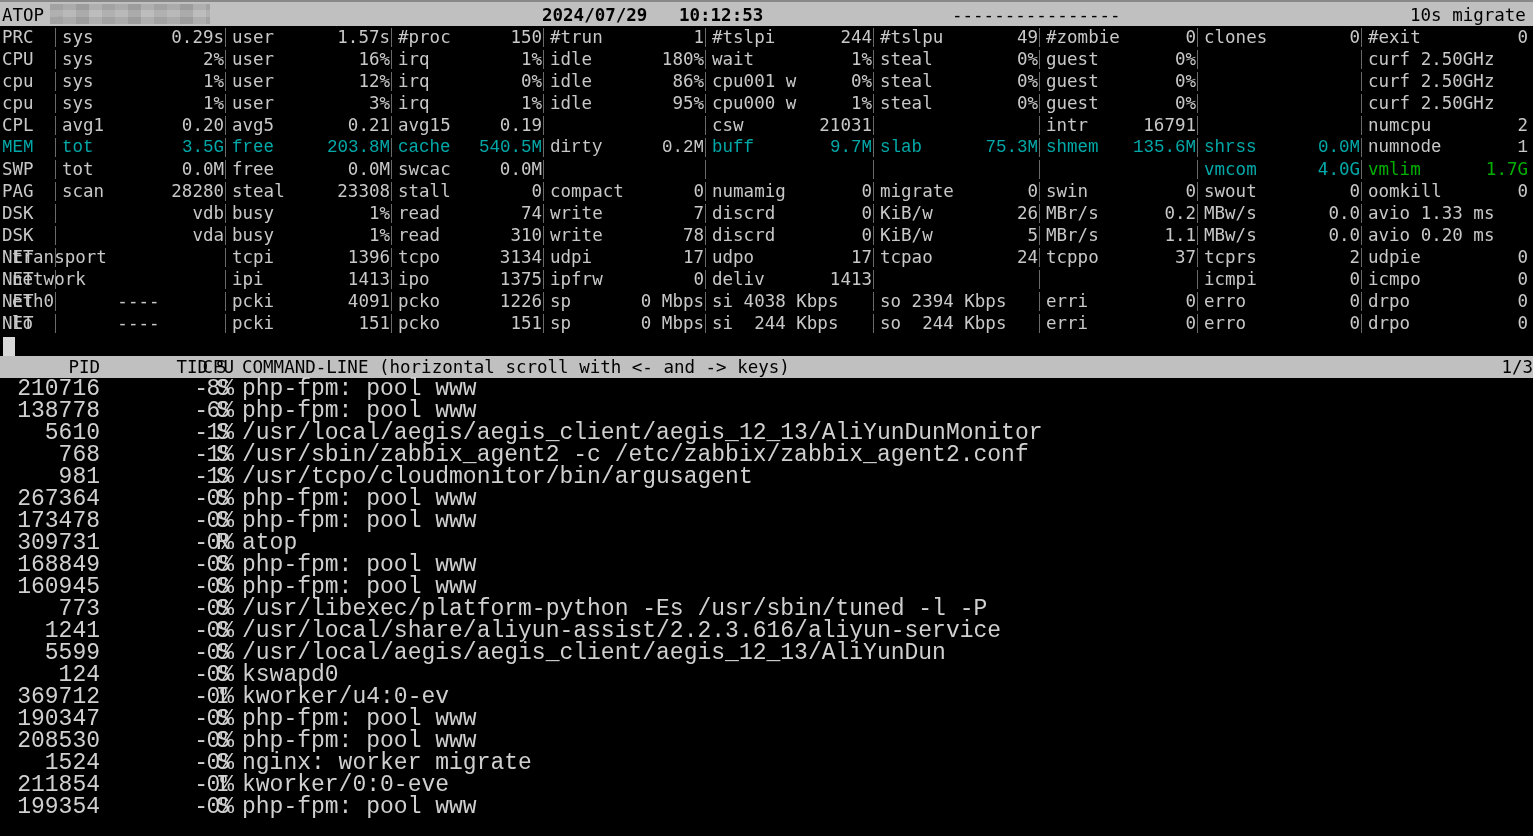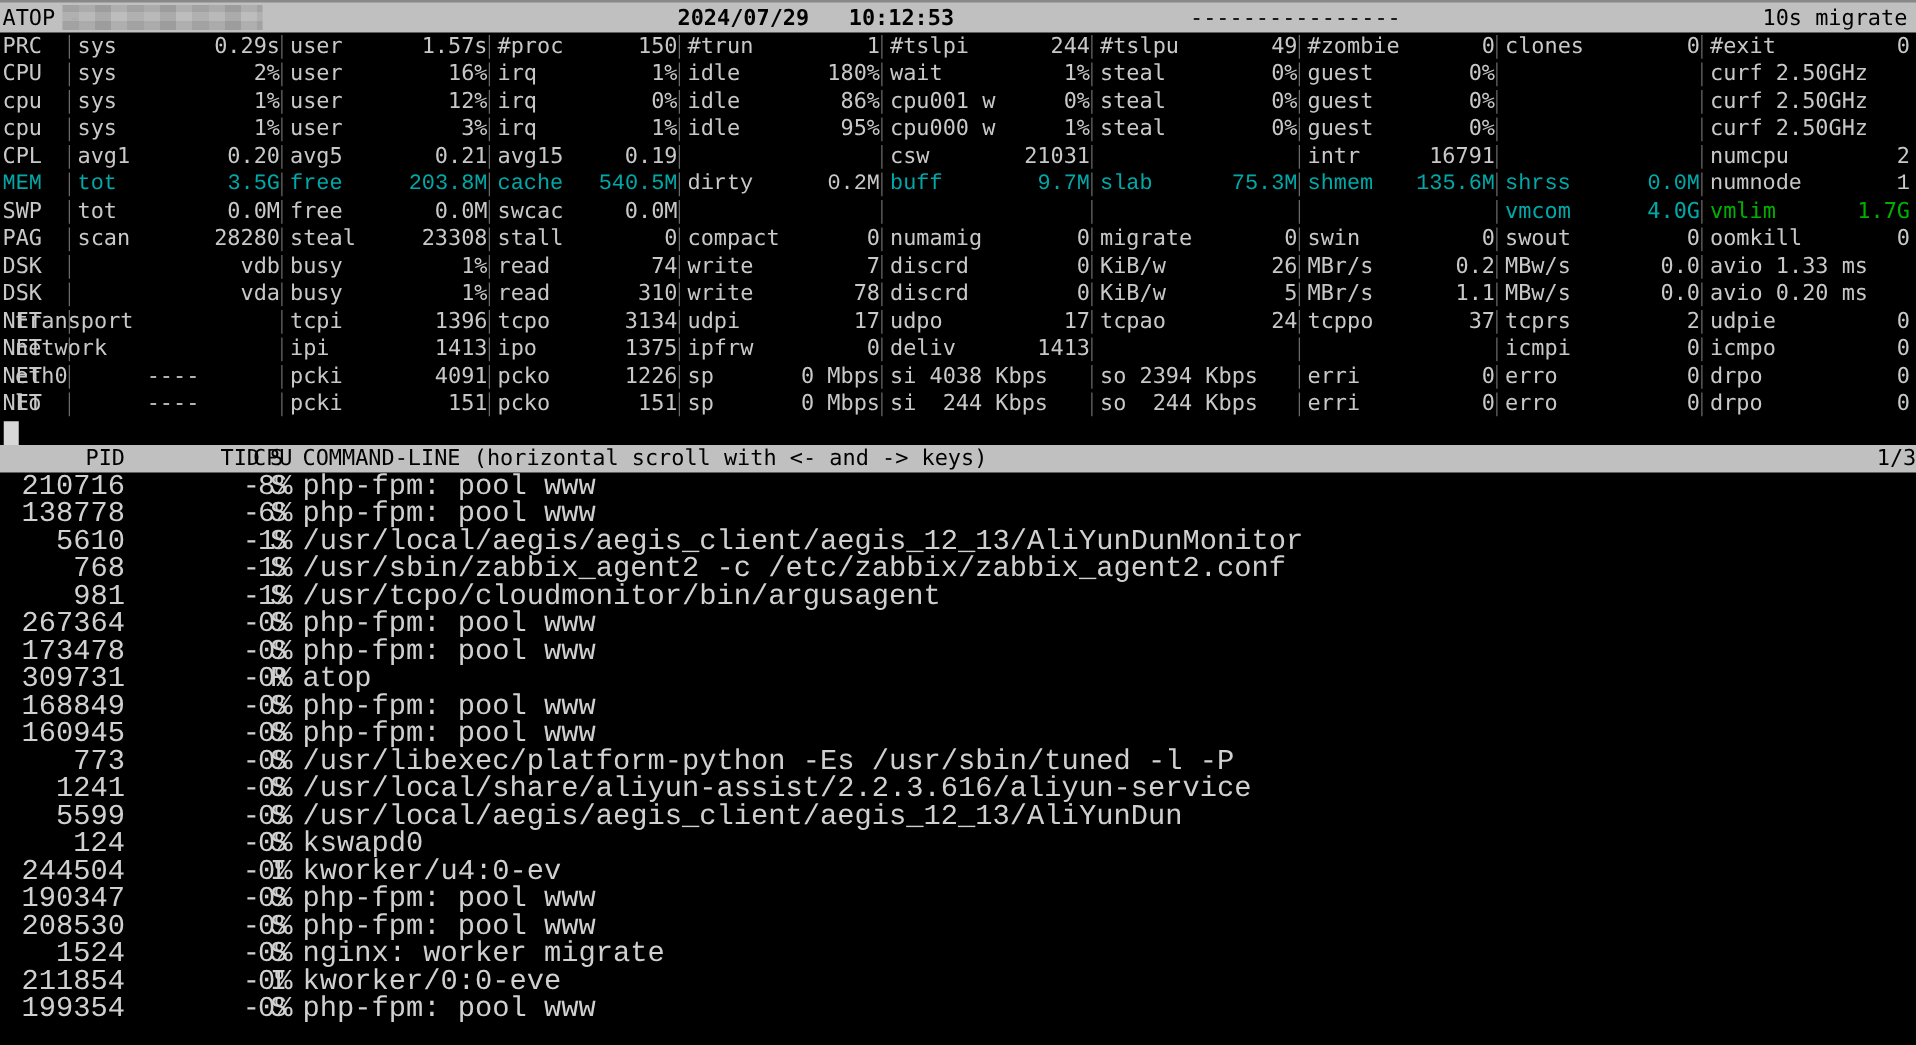--- a/index.html
+++ b/index.html
@@ -224,21 +224,21 @@
       <div class="prow"><span class="c-pid">981</span><span class="c-tid">-</span><span class="c-st">S</span><span class="c-cpu">1%</span><span class="c-cmd">/usr/tcpo/cloudmonitor/bin/argusagent</span></div>
       <div class="prow"><span class="c-pid">267364</span><span class="c-tid">-</span><span class="c-st">S</span><span class="c-cpu">0%</span><span class="c-cmd">php-fpm: pool www</span></div>
       <div class="prow"><span class="c-pid">173478</span><span class="c-tid">-</span><span class="c-st">S</span><span class="c-cpu">0%</span><span class="c-cmd">php-fpm: pool www</span></div>
       <div class="prow"><span class="c-pid">309731</span><span class="c-tid">-</span><span class="c-st">R</span><span class="c-cpu">0%</span><span class="c-cmd">atop</span></div>
       <div class="prow"><span class="c-pid">168849</span><span class="c-tid">-</span><span class="c-st">S</span><span class="c-cpu">0%</span><span class="c-cmd">php-fpm: pool www</span></div>
       <div class="prow"><span class="c-pid">160945</span><span class="c-tid">-</span><span class="c-st">S</span><span class="c-cpu">0%</span><span class="c-cmd">php-fpm: pool www</span></div>
       <div class="prow"><span class="c-pid">773</span><span class="c-tid">-</span><span class="c-st">S</span><span class="c-cpu">0%</span><span class="c-cmd">/usr/libexec/platform-python -Es /usr/sbin/tuned -l -P</span></div>
       <div class="prow"><span class="c-pid">1241</span><span class="c-tid">-</span><span class="c-st">S</span><span class="c-cpu">0%</span><span class="c-cmd">/usr/local/share/aliyun-assist/2.2.3.616/aliyun-service</span></div>
       <div class="prow"><span class="c-pid">5599</span><span class="c-tid">-</span><span class="c-st">S</span><span class="c-cpu">0%</span><span class="c-cmd">/usr/local/aegis/aegis_client/aegis_12_13/AliYunDun</span></div>
       <div class="prow"><span class="c-pid">124</span><span class="c-tid">-</span><span class="c-st">S</span><span class="c-cpu">0%</span><span class="c-cmd">kswapd0</span></div>
-      <div class="prow"><span class="c-pid">244504</span><span class="c-tid">-</span><span class="c-st">I</span><span class="c-cpu">0%</span><span class="c-cmd">kworker/u4:0-ev</span></div>
+      <div class="prow"><span class="c-pid">369712</span><span class="c-tid">-</span><span class="c-st">I</span><span class="c-cpu">0%</span><span class="c-cmd">kworker/u4:0-ev</span></div>
       <div class="prow"><span class="c-pid">190347</span><span class="c-tid">-</span><span class="c-st">S</span><span class="c-cpu">0%</span><span class="c-cmd">php-fpm: pool www</span></div>
       <div class="prow"><span class="c-pid">208530</span><span class="c-tid">-</span><span class="c-st">S</span><span class="c-cpu">0%</span><span class="c-cmd">php-fpm: pool www</span></div>
       <div class="prow"><span class="c-pid">1524</span><span class="c-tid">-</span><span class="c-st">S</span><span class="c-cpu">0%</span><span class="c-cmd">nginx: worker migrate</span></div>
       <div class="prow"><span class="c-pid">211854</span><span class="c-tid">-</span><span class="c-st">I</span><span class="c-cpu">0%</span><span class="c-cmd">kworker/0:0-eve</span></div>
       <div class="prow"><span class="c-pid">199354</span><span class="c-tid">-</span><span class="c-st">S</span><span class="c-cpu">0%</span><span class="c-cmd">php-fpm: pool www</span></div>
     </div>
 
 </div>
 
 </body></html>

